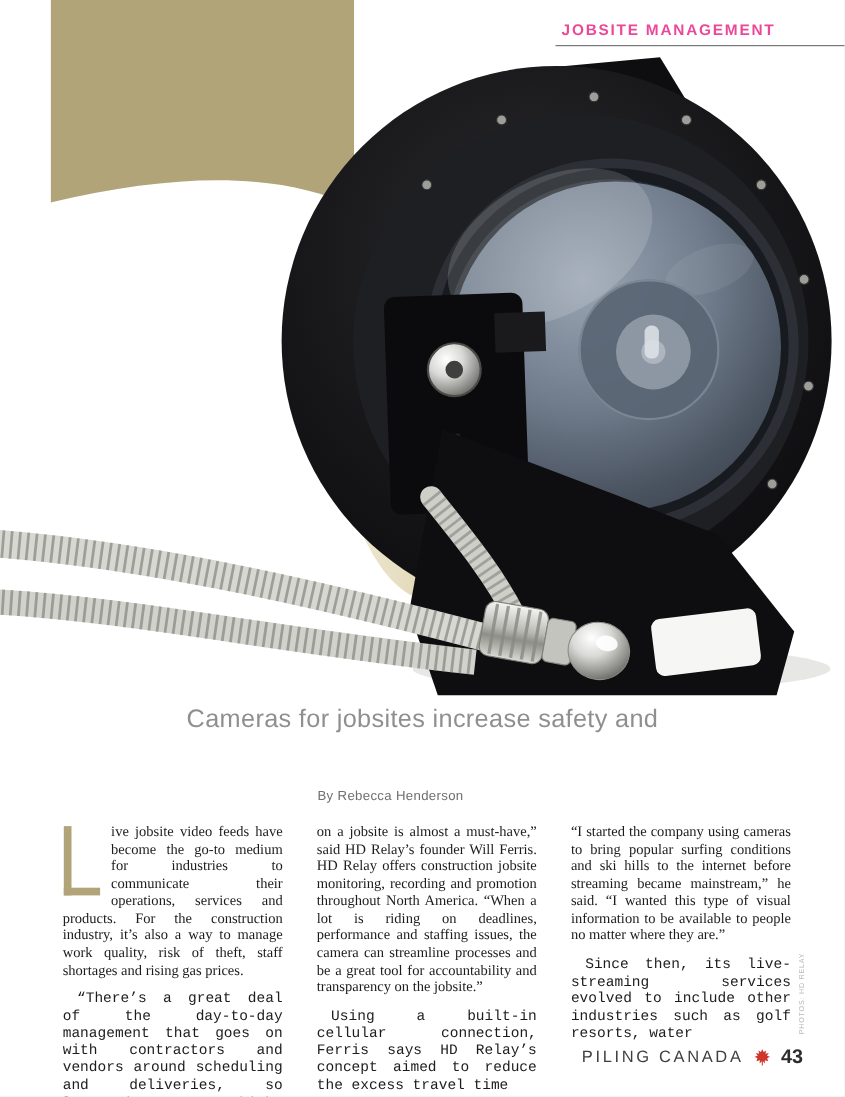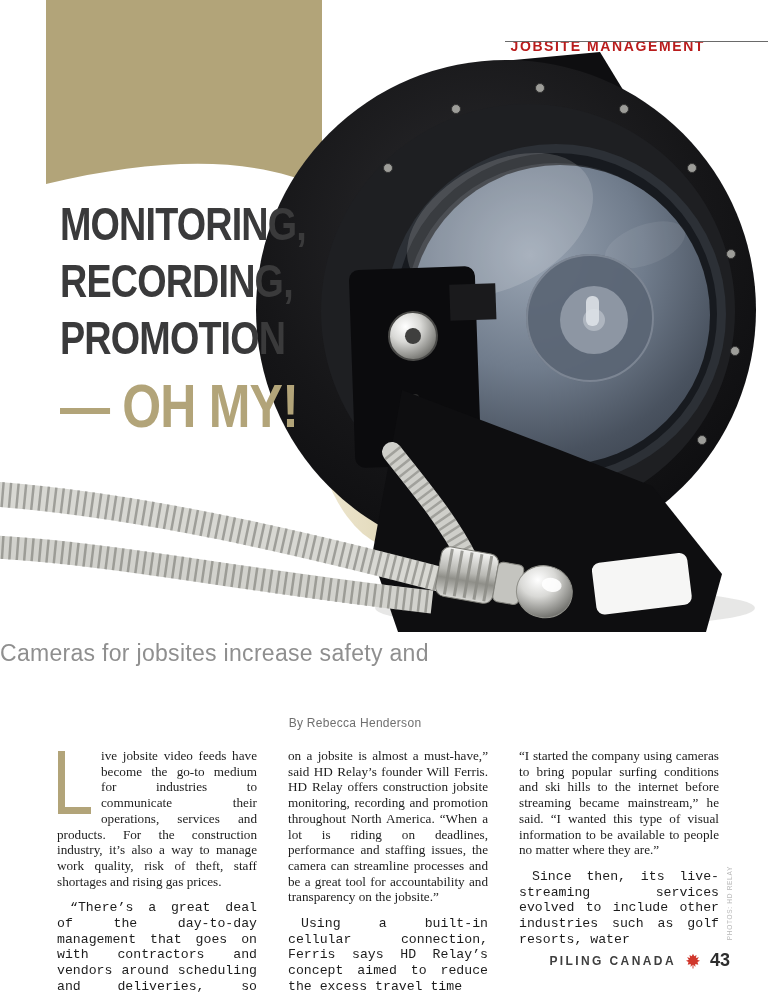--- a/index.html
+++ b/index.html
@@ -1,40 +1,40 @@
 <!DOCTYPE html>
 <html lang="en"><head>
 <meta charset="utf-8">
 <style>
   html,body{margin:0;padding:0;background:#e8e8e8;}
   .page{position:relative;width:768px;height:997px;background:#ffffff;overflow:hidden;
         font-family:"Liberation Serif",serif;margin:0 auto;}
 
   
   .kicker{position:absolute;top:19px;right:63px;font-family:"Liberation Sans",sans-serif;
-          font-size:14px;font-weight:600;letter-spacing:1.6px;color:#b91c1c;margin-top:19px;}
+          font-size:14px;font-weight:600;letter-spacing:1.6px;color:#ec4899;}
   .kicker-rule{position:absolute;top:41px;left:505px;right:0;height:1px;background:#6a6a6a;}
 
   
   .tan-wave{position:absolute;left:46px;top:0;width:276px;height:192px;}
 
   
   .hero{position:absolute;left:0;top:0;width:768px;height:650px;}
 
   
   .title-block{position:absolute;left:60px;top:196px;width:330px;}
   .ttl-line{font-family:"Liberation Sans",sans-serif;font-weight:bold;font-size:46px;
             line-height:57px;color:#3a3a3b;letter-spacing:-1px;transform:scaleX(.82);
             transform-origin:left top;white-space:nowrap;}
   .ttl-accent{font-family:"Liberation Sans",sans-serif;font-weight:bold;font-size:61px;
             line-height:62px;margin-top:8px;color:#b2a479;letter-spacing:-1px;
             transform:scaleX(.82);transform-origin:left top;white-space:nowrap;}
 
   
-  .subtitle{position:absolute;top:640px;left:0;width:768px;
+  .subtitle{position:absolute;top:640px;left:0;width:768px;text-align:center;
             font-family:"Liberation Sans",sans-serif;font-size:23px;line-height:27px;
             color:#8f8f8f;letter-spacing:.3px;}
   .byline{position:absolute;top:716px;left:0;width:710px;text-align:center;
           font-family:"Liberation Sans",sans-serif;font-size:12px;color:#6f6f6f;
           letter-spacing:.3px;}
 
   
   .article{position:absolute;top:737px;left:46px;width:684px;display:grid;
            grid-template-columns:1fr 1fr 1fr;column-gap:9px;
            font-size:13.2px;line-height:15.7px;color:#1c1c1c;}
@@ -44,21 +44,21 @@
            border-bottom:7px solid #b2a479;margin:3px 10px 0 1px;}
 
   
   .credit{position:absolute;left:726px;top:866px;writing-mode:vertical-rl;
           transform:rotate(180deg);font-family:"Liberation Sans",sans-serif;
           font-size:6.5px;letter-spacing:.7px;color:#b8b8b8;}
 
   
   .footer{position:absolute;top:950px;right:38px;display:flex;align-items:center;gap:9px;
           font-family:"Liberation Sans",sans-serif;}
-  .footer-mag{font-size:12px;letter-spacing:2.4px;color:#3f3f3f;font-weight:700;}
+  .footer-mag{font-size:15px;letter-spacing:2.4px;color:#3f3f3f;font-weight:400;}
   .footer-page{font-size:18px;font-weight:bold;color:#2d2d2d;}
   .leaf{width:16px;height:16px;}
 </style>
 </head>
 <body>
 
 <div class="page">
 
   <div class="kicker">JOBSITE MANAGEMENT</div>
   <div class="kicker-rule"></div>
@@ -179,26 +179,20 @@
 
     <g transform="rotate(10 500 590)">
       <rect x="436" y="556" width="58" height="50" rx="9" fill="url(#gSilver)" stroke="#7d7d77" stroke-width="1"></rect>
       <path d="M446,558 V604 M456,558 V604 M466,558 V604 M476,558 V604 M486,558 V604" stroke="#8a8a84" stroke-width="3" opacity=".8"></path>
       <rect x="494" y="562" width="26" height="40" rx="5" fill="#c4c4bf" stroke="#85857f" stroke-width="1"></rect>
       <ellipse cx="544" cy="584" rx="28" ry="26" fill="url(#gDome)" stroke="#8f8f89" stroke-width="1"></ellipse>
       <ellipse cx="550" cy="576" rx="10" ry="7" fill="#ffffff" opacity=".9"></ellipse>
     </g>
   </svg>
 
-  <div class="title-block">
-    <div class="ttl-line">MONITORING,</div>
-    <div class="ttl-line">RECORDING,</div>
-    <div class="ttl-line">PROMOTION</div>
-    <div class="ttl-accent">— OH MY!</div>
-  </div>
 
   <div class="subtitle">
     <div>Cameras for jobsites increase safety and</div>
   </div>
 
   <div class="byline">By Rebecca Henderson</div>
 
   <div class="article">
     <div class="col">
       <p>

